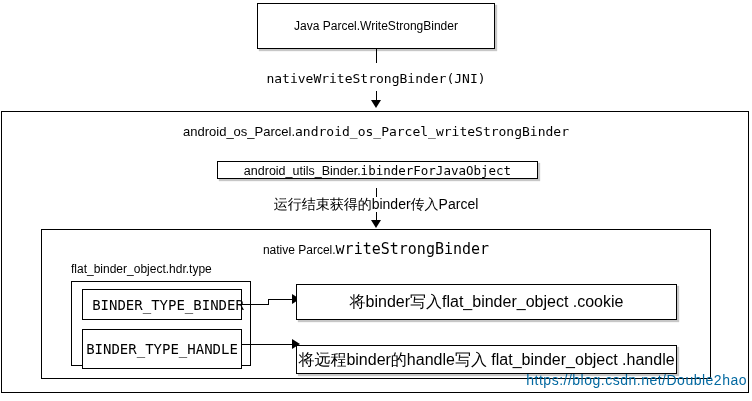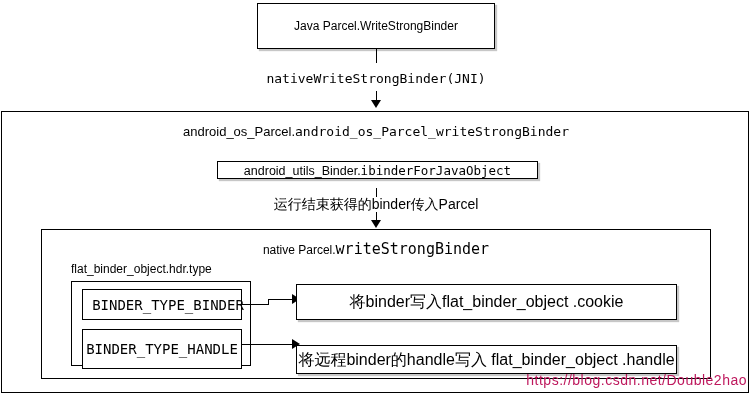--- a/index.html
+++ b/index.html
@@ -65,21 +65,21 @@
   .native-box { left: 41px; top: 229px; width: 670px; height: 150px; }
   .group-box { left: 71px; top: 281px; width: 180px; height: 85px; }
   .type-box { left: 82px; width: 160px; height: 31px; font-size: 14px; }
   .type-binder { top: 289px; padding-left: 12px; }
   .type-handle { top: 329px; height: 40px; }
   .action-box { left: 296px; width: 381px; font-size: 16px; line-height: 16px; }
   .action-1 { top: 284px; height: 36px; }
   .action-2 { top: 329px; height: 29px; margin-top: 16px; }
   .watermark {
     position: absolute; right: 5px; top: 372px;
-    font-size: 14px; color: #be185d; letter-spacing: 0.5px;
+    font-size: 14px; color: #0369a1; letter-spacing: 0.5px;
     white-space: nowrap;
   }
 </style>
 </head>
 <body>
 
 <div class="canvas">
 
   <div class="box shadow top-box">
     <span>Java Parcel.WriteStrongBinder</span>

